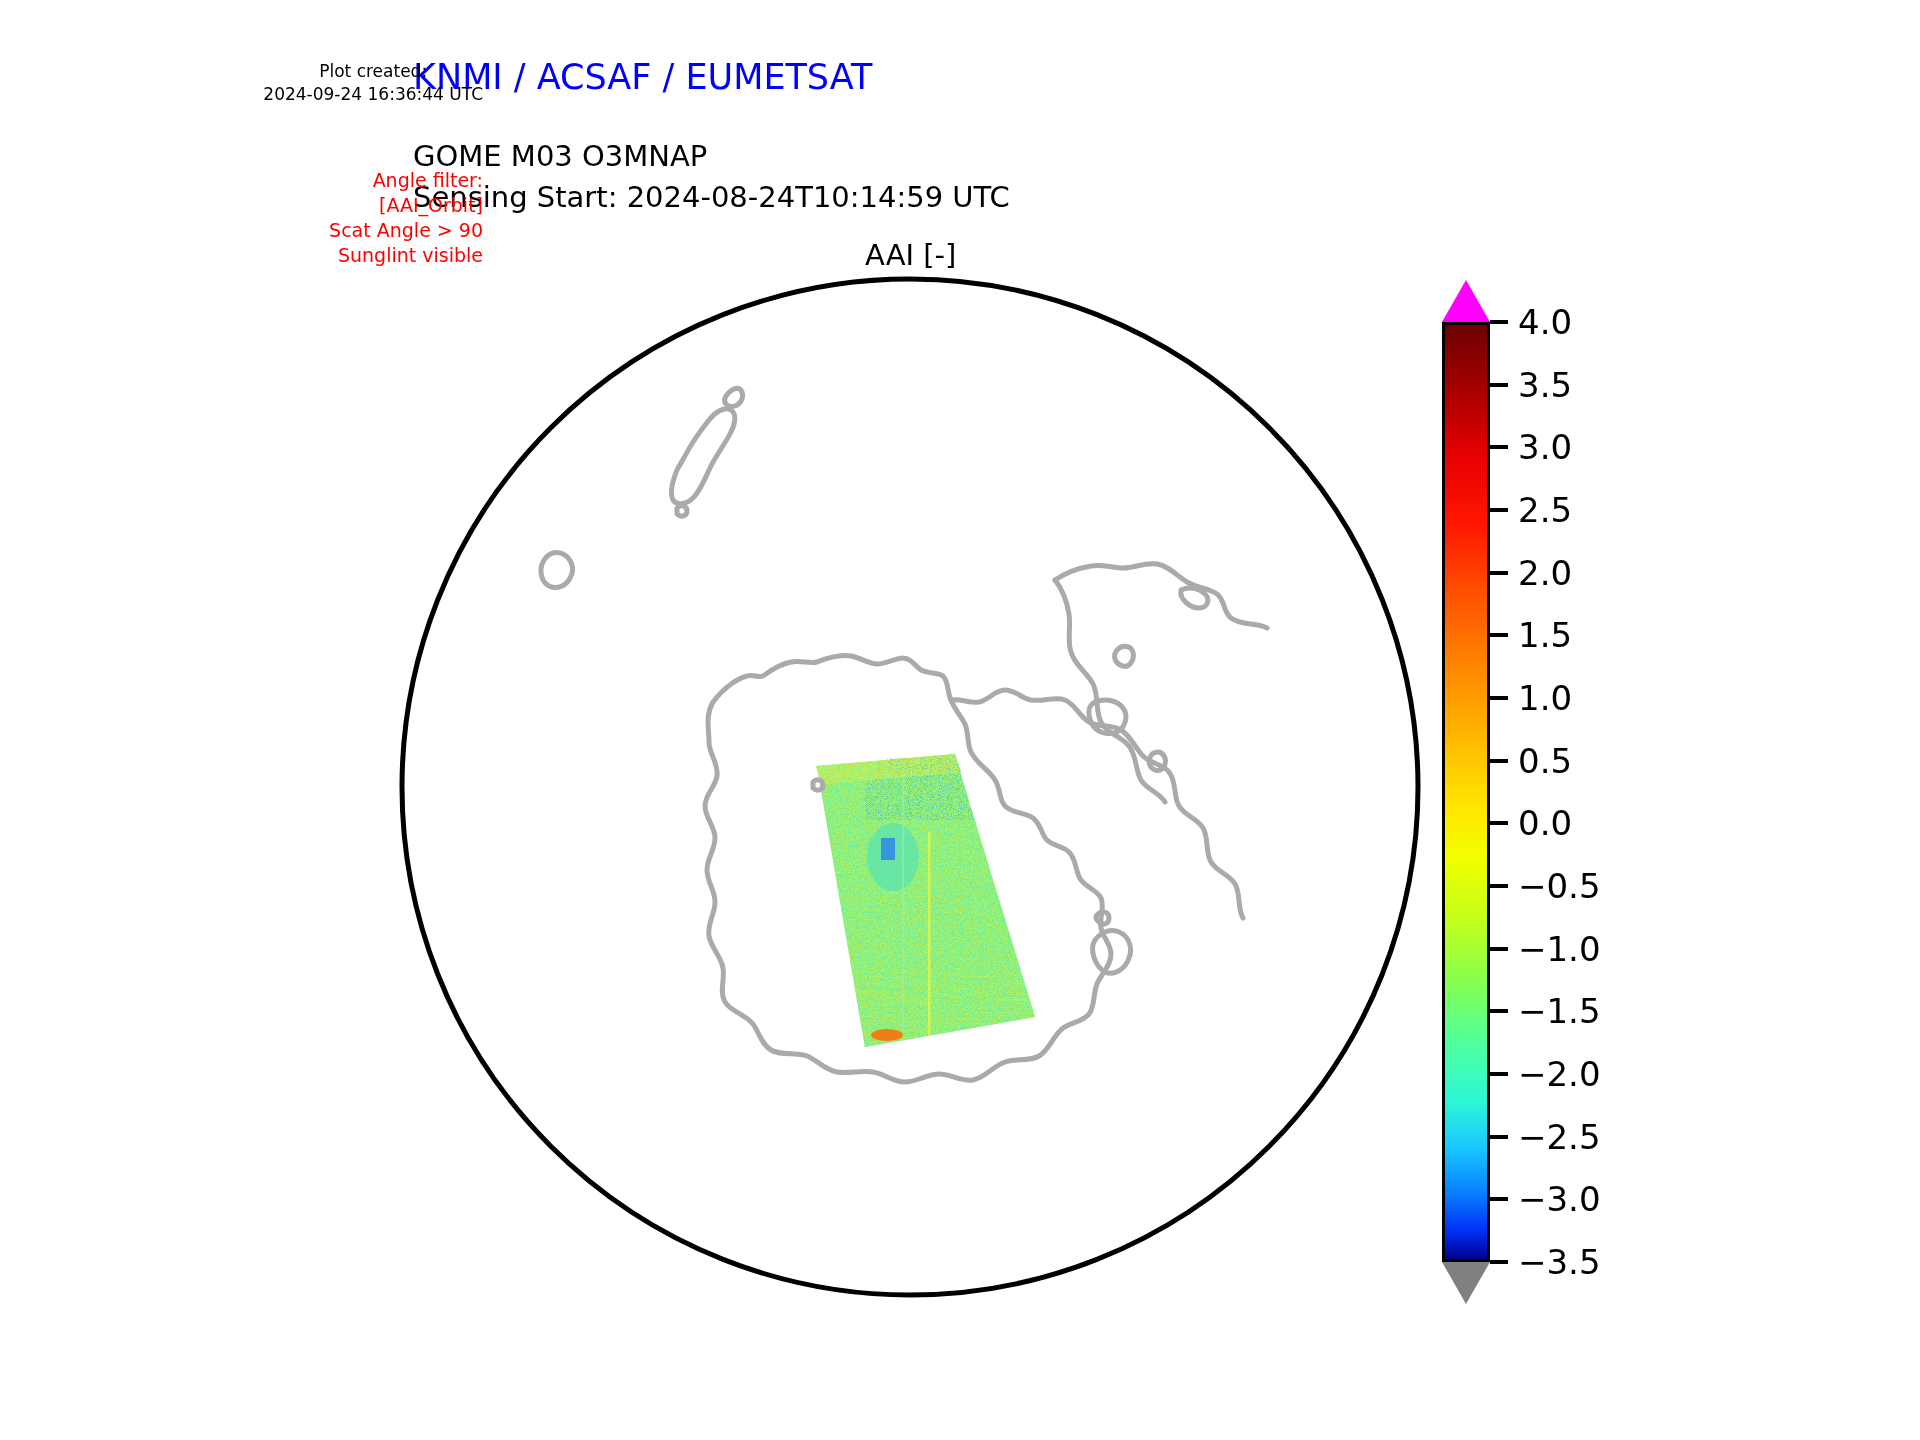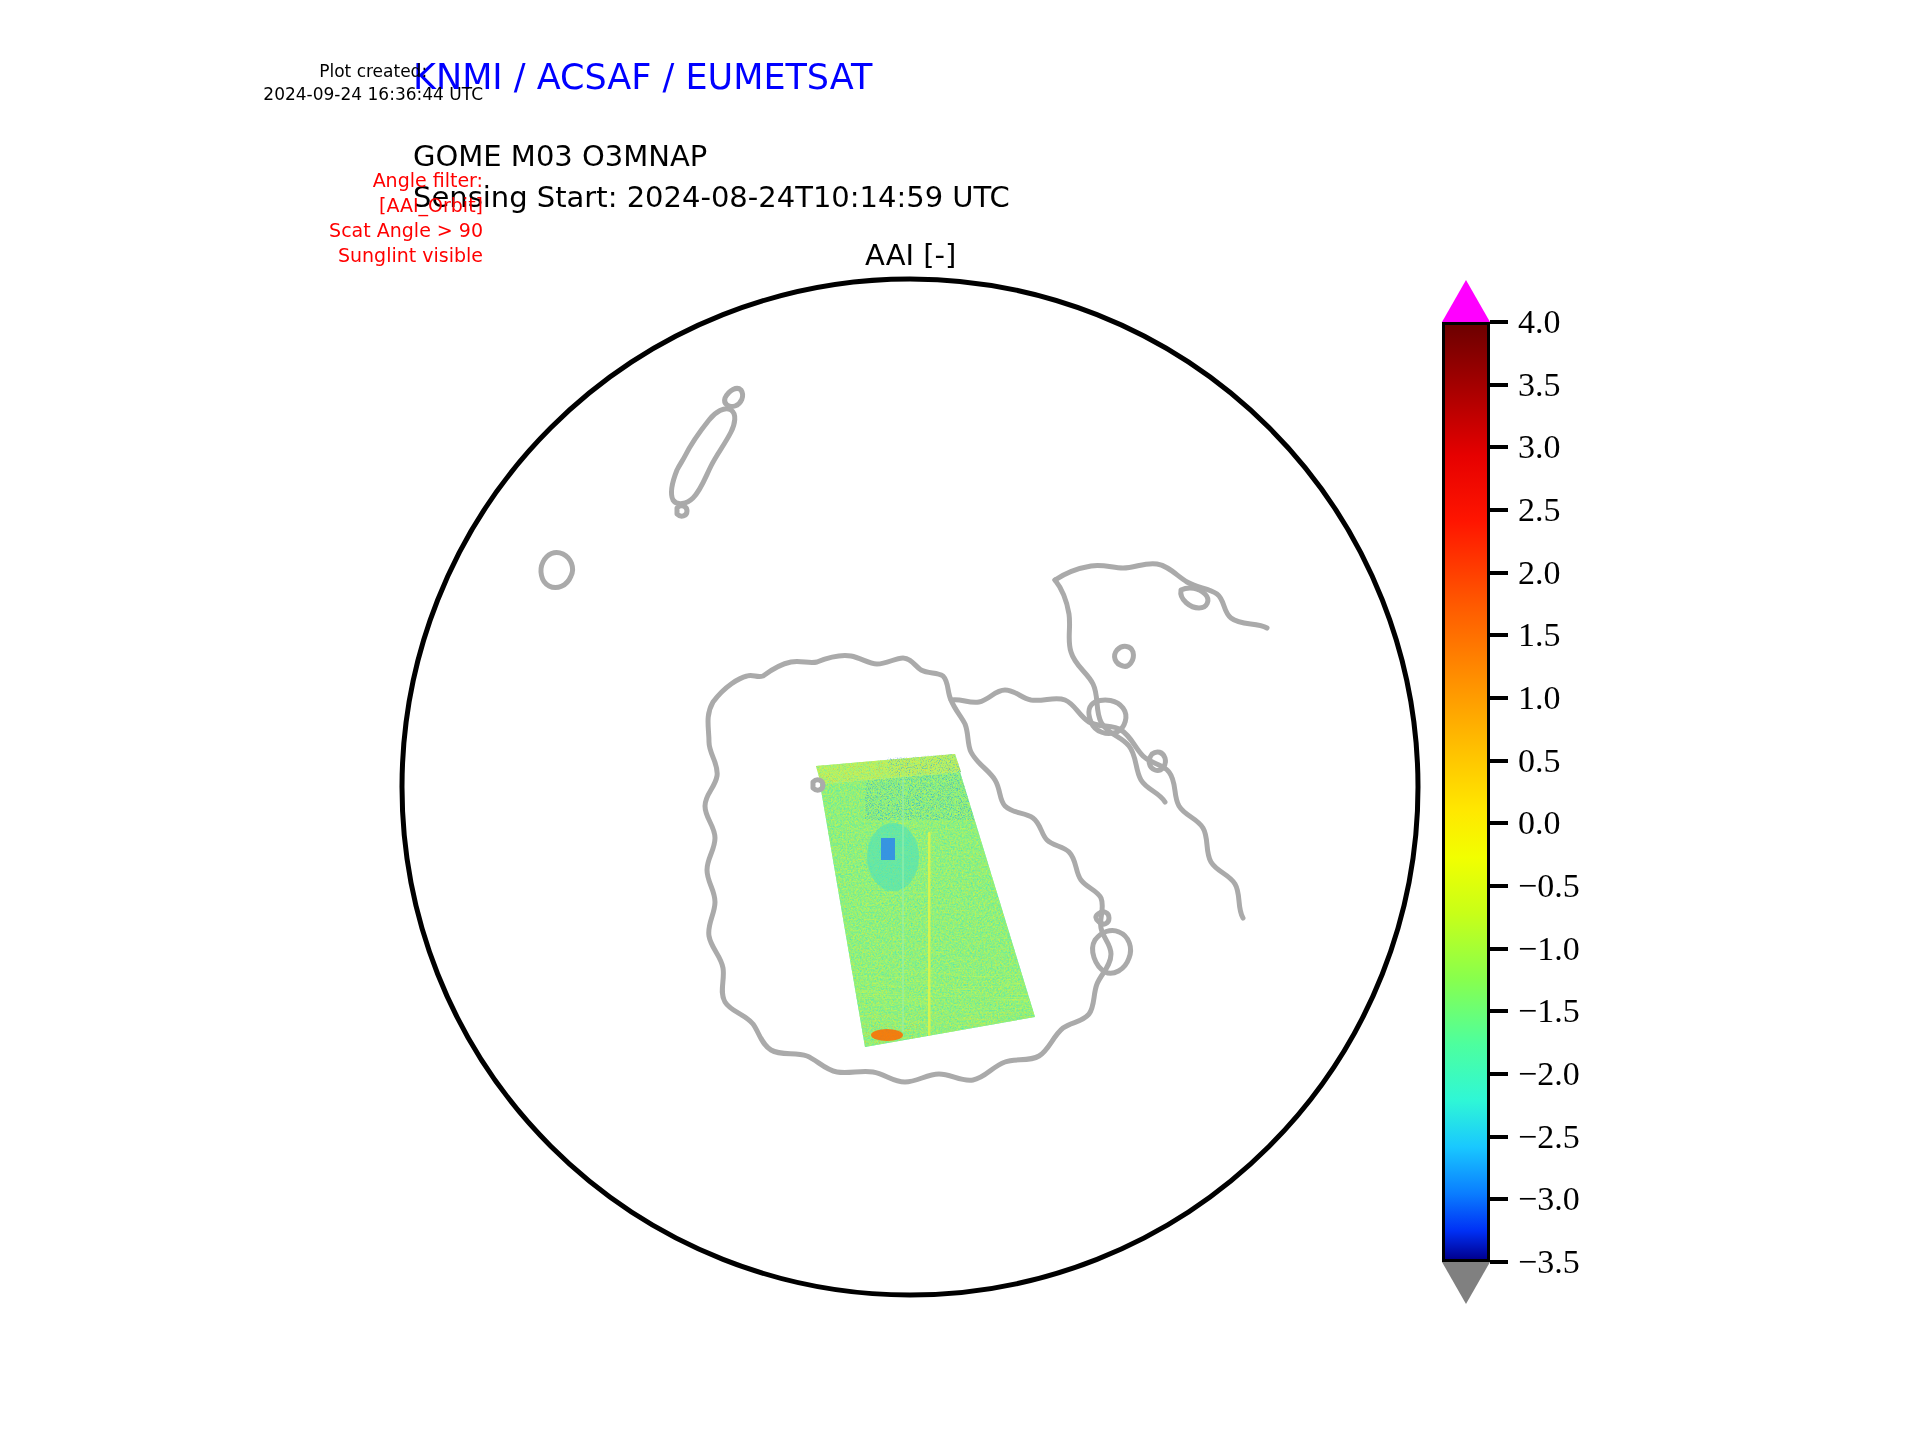--- a/index.html
+++ b/index.html
@@ -15,21 +15,21 @@
   #plot-var-title{left:865px;top:228px;font-size:29px;white-space:nowrap;margin-top:10px;}
 
   #created-block{right:1437px;top:60px;text-align:center;font-size:17px;line-height:23px;white-space:nowrap;}
   #filter-block{right:1437px;top:168px;text-align:right;font-size:19px;line-height:25px;color:#ff0000;white-space:nowrap;}
 
   
   #map-panel{left:395px;top:272px;width:1030px;height:1030px;}
   #map-svg{display:block;width:1030px;height:1030px;}
 
   
-  #colorbar-group{left:1430px;top:280px;width:320px;height:1030px;font-family:Liberation Serif, serif;}
+  #colorbar-group{left:1430px;top:280px;width:320px;height:1030px;}
   #cb-arrow-top{left:12px;top:0px;width:0;height:0;
       border-left:24px solid transparent;border-right:24px solid transparent;
       border-bottom:42px solid #ff00ff;}
   #cb-arrow-top-outline{left:6px;top:-4px;width:0;height:0;
       border-left:30px solid transparent;border-right:30px solid transparent;
       border-bottom:50px solid #000;z-index:-1;}
   #cb-bar-wrap{left:12px;top:42px;width:48px;height:940px;border:3px solid #000;box-sizing:border-box;}
   #cb-bar{width:100%;height:100%;
     background:linear-gradient(to bottom,
       #6d0000 0%,

